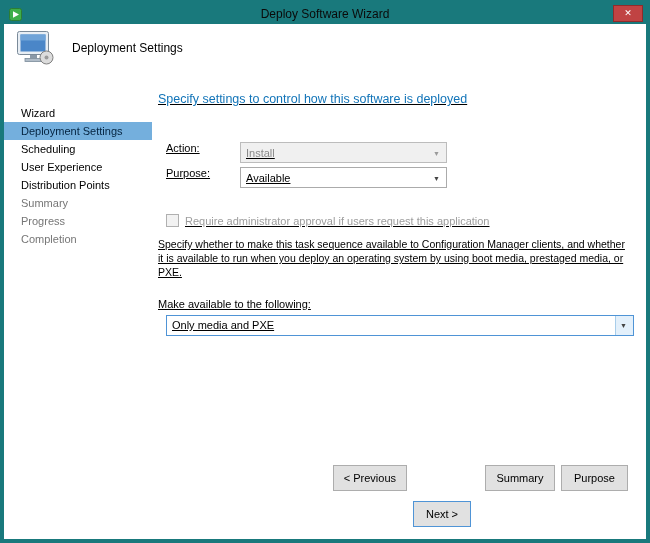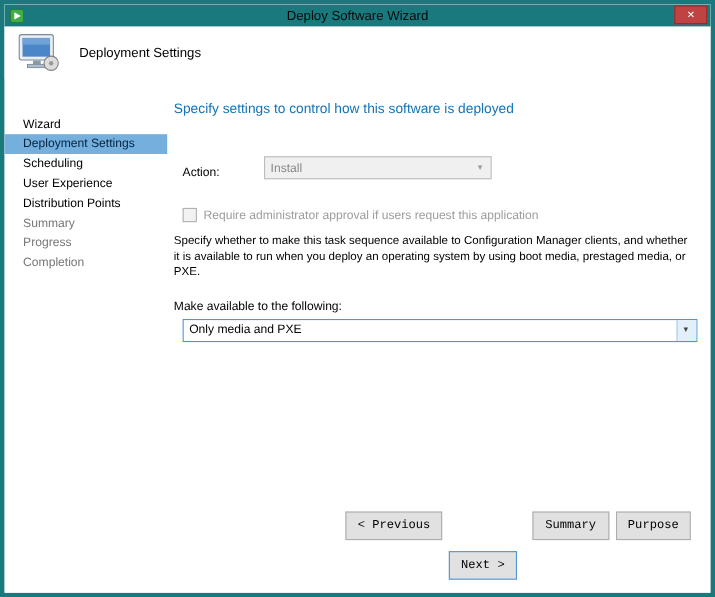--- a/index.html
+++ b/index.html
@@ -38,24 +38,25 @@
   .sidebar { width:148px; flex:0 0 auto; padding-top:32px; box-sizing:border-box; }
   .side-item {
     font-size:11px; color:#000; padding:3px 4px 3px 17px; line-height:12px;
   }
   .side-item.sub { }
   .side-item.disabled { color:#767676; }
   .side-item.active { background:#74afdd; color:#04233f; }
   .content {
     flex:1; box-sizing:border-box; padding:20px 20px 8px 6px; position:relative;
     min-width:0;
+    text-decoration:underline;
   }
   .heading { color:#1274b8; font-size:12.5px; font-weight:400; margin:0; }
   .form { margin-top:36px; margin-left:8px; }
-  .form-row { display:flex; align-items:flex-end; margin-bottom:4px; }
+  .form-row { display:flex; align-items:flex-start; margin-bottom:4px; }
   .form-label { width:74px; font-size:11px; color:#000; flex:0 0 auto; }
   
   .combo {
     height:21px; box-sizing:border-box; background:#fff;
     border:1px solid #ababab; display:flex; align-items:center;
     padding-left:5px; position:relative; font-size:11px; color:#000;
   }
   .combo .combo-arrow {
     position:absolute; right:6px; top:50%; transform:translateY(-50%);
     font-size:7px; color:#444; line-height:1;
@@ -78,21 +79,21 @@
   }
   .check-label { font-size:11px; color:#9d9d9d; margin-left:6px; }
   .desc { margin-top:10px; width:468px; font-size:10.5px; color:#000; line-height:1.35; }
   .make-label { margin-top:18px; font-size:11px; color:#000; }
   .combo.wide { margin-top:5px; }
   
   .footer { position:absolute; bottom:12px; right:18px; display:flex; }
   .btn {
     height:22px; box-sizing:border-box; background:#e1e1e1;
     border:1px solid #adadad; font-size:11px; color:#000;
-    font-family:Liberation Mono, monospace; padding:12px 10px;
+    font-family:Liberation Sans, sans-serif; padding:12px 10px;
     display:flex; align-items:center; justify-content:center; cursor:default;
   }
   .btn-previous { min-width:71px; margin-right:6px; }
   .btn-next { min-width:58px; margin-right:14px; border-color:#4f94d6;margin-top:36px; }
   .btn-summary { min-width:70px; margin-right:6px; }
   .btn-cancel { min-width:67px; }
 </style>
 </head>
 <body>
 
@@ -143,20 +144,27 @@
       <p class="heading">Specify settings to control how this software is deployed</p>
 
       <div class="form">
         <div class="form-row">
           <span class="form-label">Action:</span>
           <div class="combo narrow disabled">
             <span class="combo-value">Install</span>
             <span class="combo-arrow">▼</span>
           </div>
         </div>
+        <div class="form-row">
+          <span class="form-label">Purpose:</span>
+          <div class="combo narrow">
+            <span class="combo-value">Available</span>
+            <span class="combo-arrow">▼</span>
+          </div>
+        </div>
       </div>
 
       <div class="check-row">
         <span class="checkbox"></span>
         <span class="check-label">Require administrator approval if users request this application</span>
       </div>
 
       <p class="desc">Specify whether to make this task sequence available to Configuration Manager clients, and whether it is available to run when you deploy an operating system by using boot media, prestaged media, or PXE.</p>
 
       <div class="make-label">Make available to the following:</div>

